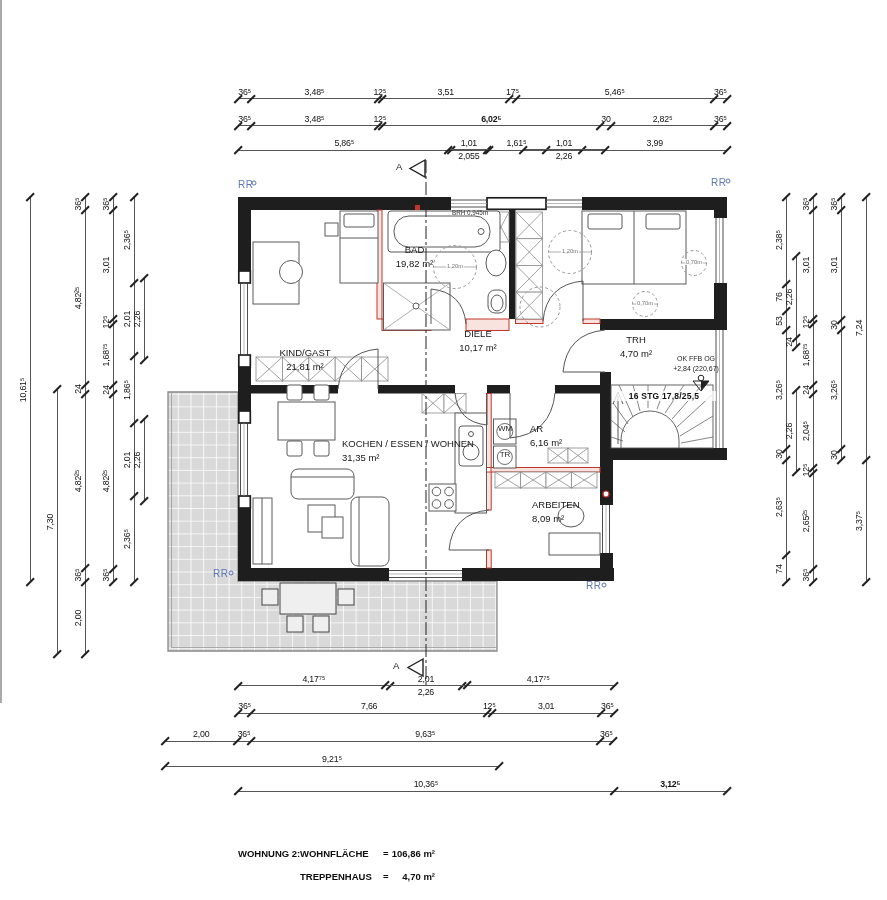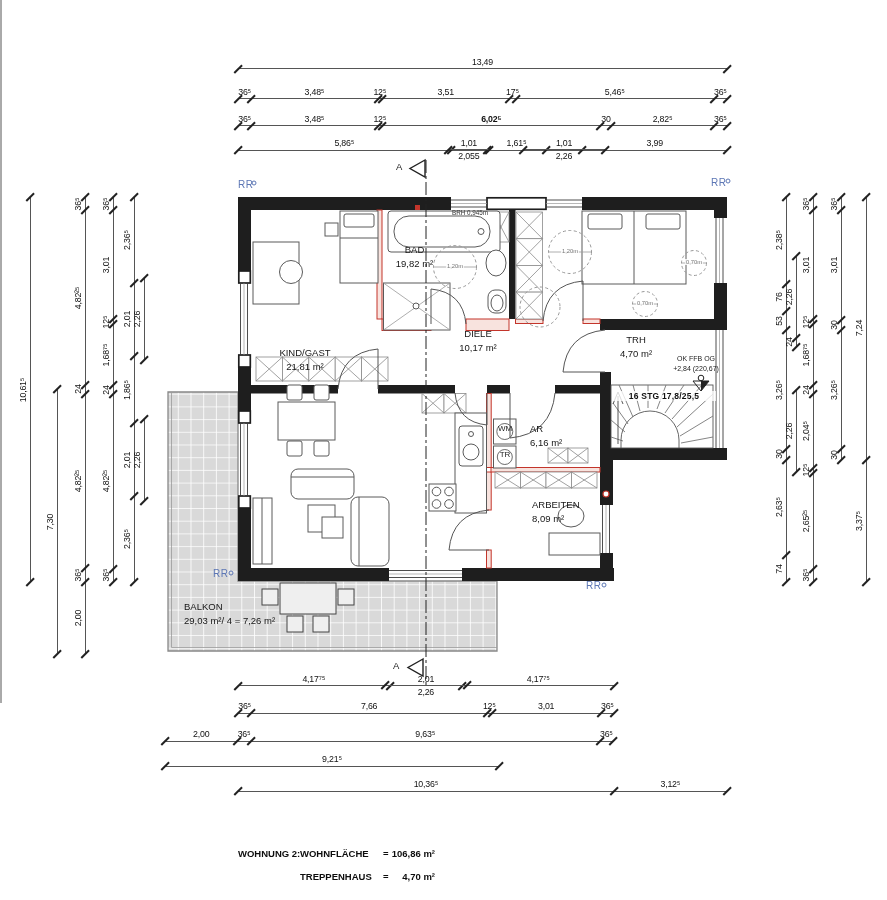--- a/index.html
+++ b/index.html
@@ -305,26 +305,20 @@
       <circle cx="606" cy="494" r="3" fill="#fff" stroke="#c3352b" stroke-width="1.2"></circle>
     </g>
     <g fill="none" stroke="#5d77b5" stroke-width="1">
       <circle cx="254" cy="183" r="2"></circle>
         <circle cx="728" cy="181" r="2"></circle>
       <circle cx="231" cy="573" r="2"></circle>
         <circle cx="604" cy="585" r="2"></circle>
     </g>
   </svg>
 
-  <div class="dim dim-h" style="left:238px;top:55.5px;width:489px">
-      <i class="dln" style="left: 0%; width: 100%;"></i>
-      <b class="dlb" style="font-weight: 400; left: 50%;">13,49</b>
-      <i class="dtk" style="left: 0%;"></i>
-      <i class="dtk" style="left: 100%;"></i>
-    </div>
   <div class="dim dim-h" style="left:238px;top:85.5px;width:489px">
       <i class="dln" style="left: 0%; width: 2.70571%;"></i>
       <b class="dlb" style="font-weight: 400; left: 1.35285%;">36⁵</b>
       <i class="dln" style="left: 2.70571%; width: 25.834%;"></i>
       <b class="dlb" style="font-weight: 400; left: 15.6227%;">3,48⁵</b>
       <i class="dln" style="left: 28.5397%; width: 0.926612%;"></i>
       <b class="dlb" style="font-weight: 400; left: 29.003%;">12⁵</b>
       <i class="dln" style="left: 29.4663%; width: 26.0193%;"></i>
       <b class="dlb" style="font-weight: 400; left: 42.4759%;">3,51</b>
       <i class="dln" style="left: 55.4855%; width: 1.29726%;"></i>
@@ -449,21 +443,21 @@
   <div class="dim dim-h" style="left:165px;top:753px;width:334px">
       <i class="dln" style="left: 0%; width: 100%;"></i>
       <b class="dlb" style="font-weight: 400; left: 50%;">9,21⁵</b>
       <i class="dtk" style="left: 0%;"></i>
       <i class="dtk" style="left: 100%;"></i>
     </div>
   <div class="dim dim-h" style="left:238px;top:778px;width:489px">
       <i class="dln" style="left: 0%; width: 76.8347%;"></i>
       <b class="dlb" style="font-weight: 400; left: 38.4173%;">10,36⁵</b>
       <i class="dln" style="left: 76.8347%; width: 23.1653%;"></i>
-      <b class="dlb" style="font-weight: 400; left: 88.4173%;">3,12⁵</b>
+      <b class="dlb" style="font-weight: 700; left: 88.4173%;">3,12⁵</b>
       <i class="dtk" style="left: 0%;"></i>
       <i class="dtk" style="left: 76.8347%;"></i>
       <i class="dtk" style="left: 100%;"></i>
     </div>
 
   <div class="dim dim-v" style="left:15px;top:197px;height:385px">
       <i class="dln" style="top: 0%; height: 100%;"></i>
       <b class="dlb" style="font-weight: 400; top: 50%;">10,61⁵</b>
       <i class="dtk" style="top: 0%;"></i>
       <i class="dtk" style="top: 100%;"></i>
@@ -652,32 +646,32 @@
     <div>19,82 m²</div>
   </div>
   <div class="rlab" style="left:428px;top:327px;width:100px">
     <div>DIELE</div>
     <div>10,17 m²</div>
   </div>
   <div class="rlab" style="left:596px;top:333px;width:80px">
     <div>TRH</div>
     <div>4,70 m²</div>
   </div>
+  <div class="rlab la" style="left:342px;top:437px;width:170px">
+    <div>KOCHEN / ESSEN / WOHNEN</div>
+    <div>31,35 m²</div>
+  </div>
   <div class="rlab la" style="left:530px;top:422px;width:60px">
     <div>AR</div>
     <div>6,16 m²</div>
   </div>
   <div class="rlab la" style="left:532px;top:498px;width:90px">
     <div>ARBEITEN</div>
     <div>8,09 m²</div>
   </div>
-  <div class="rlab la" style="left:184px;top:600px;width:170px">
-    <div>BALKON</div>
-    <div>29,03 m²/ 4 = 7,26 m²</div>
-  </div>
 
   <div class="mlab" style="left:494px;top:424px;width:22px">WM</div>
   <div class="mlab" style="left:494px;top:450px;width:22px">TR</div>
   <div class="brh" style="left:452px;top:209px">BRH 0,945m</div>
   <div class="stl" style="left:612px;top:391px;width:104px">16 STG 17,8/25,5</div>
   <div class="lvl" style="left:650px;top:354px;width:92px">
     <div>OK FFB OG</div>
     <div>+2,84 (220,67)</div>
   </div>
 

